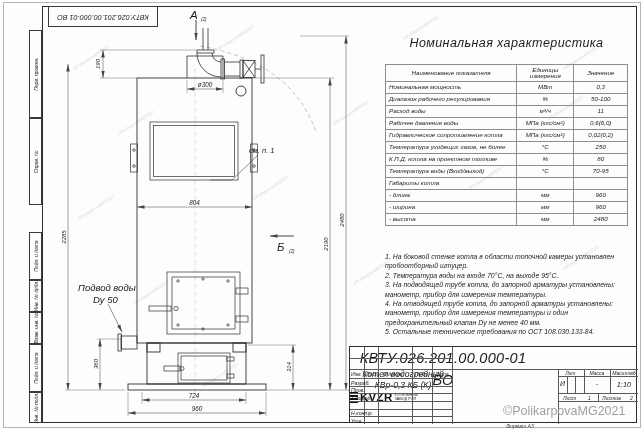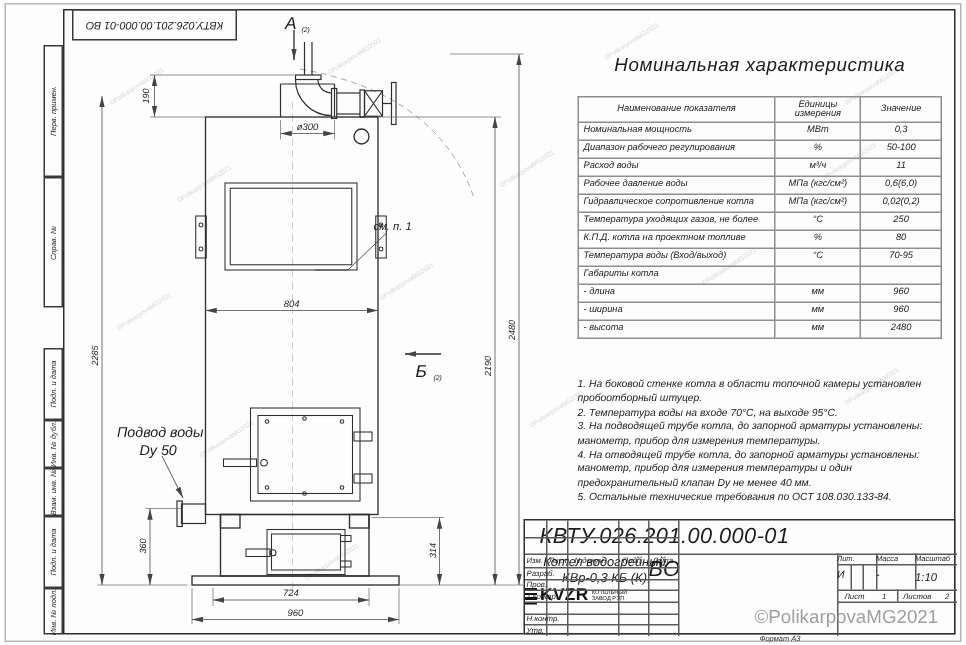--- a/index.html
+++ b/index.html
@@ -21,21 +21,21 @@
   table.spec{border:1px solid #444}
   table.spec th{height:16px;text-align:center}
   td.cname{text-align:left}
   td.cc{text-align:center}
   td.ind{padding-left:12px}
   .notes{left:385px;top:252px;width:251px;font-size:6.9px;line-height:9.4px}
   .notes p{margin:0}
   .tb{left:349px;top:346px;width:288px;height:77px;border:1.4px solid #2e2e2e;background:#fdfdfd}
   .tl{position:absolute;background:#5a5a5a}
   .tb-txt{position:absolute;font-size:5.2px;white-space:nowrap}
-  .tb-cent{position:absolute;}
+  .tb-cent{position:absolute;text-align:center}
   .doc-big{left:102px;top:0;width:186px;height:22px;line-height:22px;text-align:center;
            font-size:14.5px;letter-spacing:.3px}
   .prod{left:102px;top:24px;width:106px;text-align:center;font-size:8.6px;line-height:11px}
   .logo{left:214px;top:57px;width:74px;display:flex;align-items:center;gap:2px;font-style:normal}
   .logo-mark{width:8px;height:12px;background:repeating-linear-gradient(0deg,#111 0 1.6px,#fdfdfd 1.6px 3.2px)}
   .logo-name{font-size:11.5px;font-weight:bold;letter-spacing:.3px;color:#111}
   .logo-cap{font-size:3.8px;line-height:4.2px;color:#222}
   .fmt{left:490px;top:423px;width:60px;text-align:center;font-size:5px;color:#333}
   .wm{position:absolute;font-size:4.3px;color:#d7d7d7;white-space:nowrap;
       transform:rotate(-33deg);font-style:normal}

